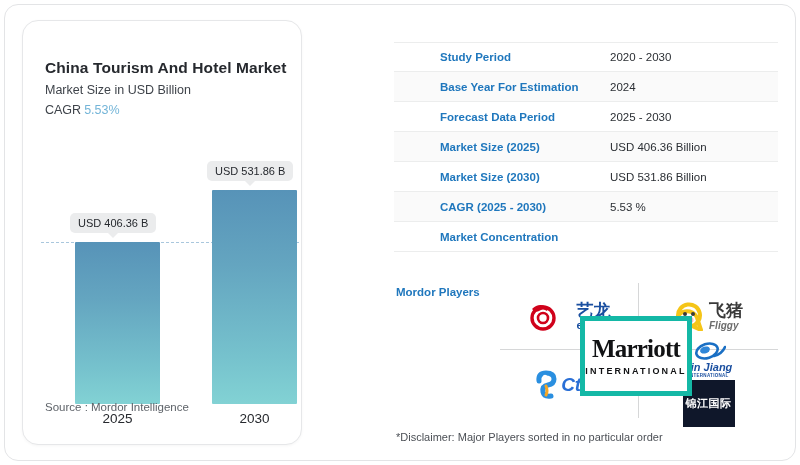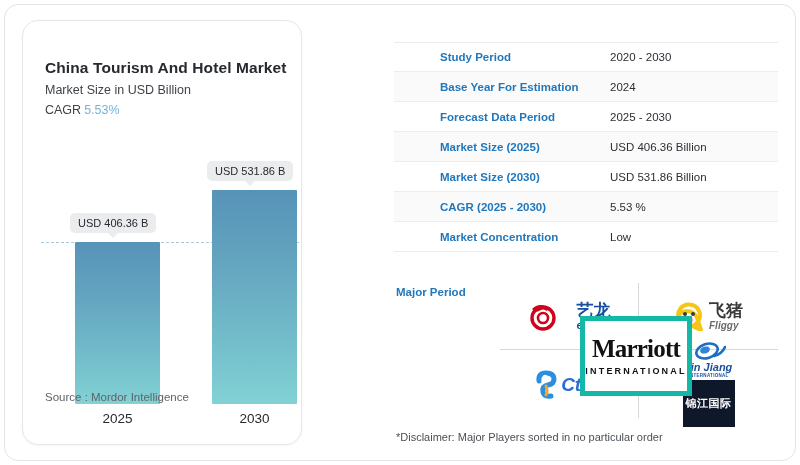--- a/index.html
+++ b/index.html
@@ -112,21 +112,21 @@
 
   .x-tick {
     position: absolute;
     font-size: 13.5px;
     color: #26292e;
     text-align: center;
   }
 
   .source-row {
     position: absolute;
-    left: 22px; bottom: 36px;
+    left: 22px; bottom: 26px;
     width: 296px;
     display: flex;
     align-items: center;
     justify-content: space-between;
   }
   .source-text {
     font-size: 11.5px;
     color: #5e6369;
   }
 
@@ -322,26 +322,25 @@
       <div class="info-value">USD 531.86 Billion</div>
     </div>
 
     <div class="info-row alt">
       <div class="info-label">CAGR (2025 - 2030)</div>
       <div class="info-value">5.53 %</div>
     </div>
 
     <div class="info-row">
       <div class="info-label">Market Concentration</div>
-      <div class="info-value">Low</div>
     </div>
   </div>
 
   <div class="players-section">
-    <div class="players-label">Major Period</div>
+    <div class="players-label">Mordor Players</div>
 
     <div class="players-grid">
 
       <div class="pcell tl">
         <span class="logo-elong">
           <svg width="30" height="30" viewBox="0 0 30 30">
             <circle cx="15" cy="17" r="11" fill="none" stroke="#d0021b" stroke-width="3.4"></circle>
             <circle cx="15" cy="17" r="5" fill="none" stroke="#d0021b" stroke-width="2.6"></circle>
             <path d="M4 8 Q10 2 17 5 Q21 7 19 10 Q15 7 11 10 Q7 12 4 8 Z" fill="#d0021b"></path>
           </svg>

